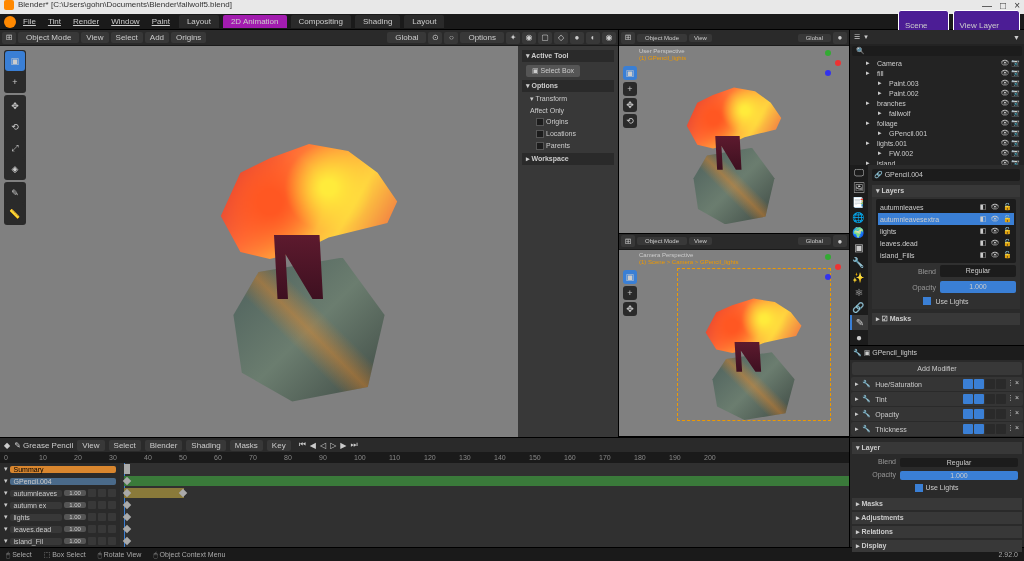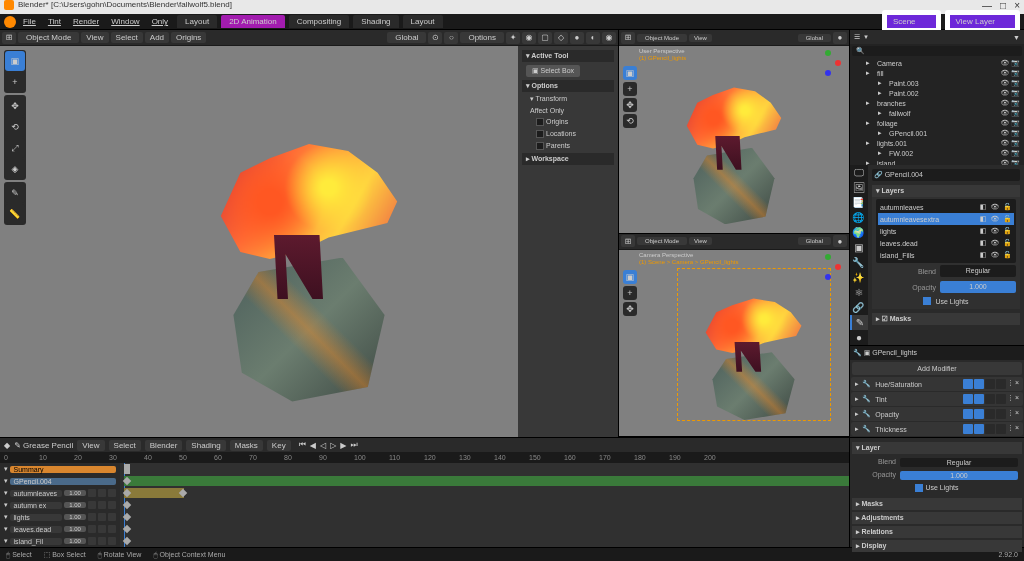--- a/index.html
+++ b/index.html
@@ -10,21 +10,21 @@
 .titlebar .icon { width: 10px; height: 10px; background: #f80; border-radius: 2px; margin-right: 4px; }
 .titlebar .win-controls { margin-left: auto; display: flex; gap: 8px; font-size: 10px; }
 
 
 .menubar { height: 16px; background: #1a1a1a; display: flex; align-items: center; padding: 0 4px; gap: 2px; border-bottom: 1px solid #000; }
 .menubar .blender-icon { width: 12px; height: 12px; background: #f80; border-radius: 50%; }
 .menubar .menu-item { padding: 2px 5px; font-size: 8px; cursor: pointer; text-decoration: underline; }
 .menubar .workspace-tab { padding: 2px 8px; font-size: 8px; background: #2a2a2a; border-radius: 2px 2px 0 0; margin-left: 2px; }
 .menubar .workspace-tab.active { background: #a21caf; }
 .menubar .scene-controls { margin-left: auto; display: flex; gap: 4px; align-items: center; }
-.menubar .scene-field { background: #6d28d9; padding: 2px 20px 2px 6px; border-radius: 3px; font-size: 8px; border: 5px solid #ffffff; }
+.menubar .scene-field { background: #4c1d95; padding: 10px 20px 2px 6px; border-radius: 3px; font-size: 8px; border: 1px solid #ffffff; }
 
 
 .main { display: flex; height: calc(100% - 30px - 110px - 14px); }
 
 
 .viewport-area { flex: 1; display: flex; }
 .viewport-main { flex: 1; display: flex; flex-direction: column; border-right: 1px solid #000; }
 .viewport-secondary { width: 230px; display: flex; flex-direction: column; }
 .vp-half { flex: 1; border-bottom: 1px solid #000; position: relative; display: flex; flex-direction: column; }
 
@@ -140,21 +140,21 @@
     <span>×</span>
   </div>
 </div>
 
 <div class="menubar">
   <div class="blender-icon"></div>
   <span class="menu-item">File</span>
   <span class="menu-item">Tint</span>
   <span class="menu-item">Render</span>
   <span class="menu-item">Window</span>
-  <span class="menu-item">Only</span>
+  <span class="menu-item">Paint</span>
   <span class="workspace-tab">Layout</span>
   <span class="workspace-tab active">2D Animation</span>
   <span class="workspace-tab">Compositing</span>
   <span class="workspace-tab">Shading</span>
   <span class="workspace-tab">Layout</span>
   <div class="scene-controls">
     <div class="scene-field">Scene</div>
     <div class="scene-field">View Layer</div>
   </div>
 </div>

